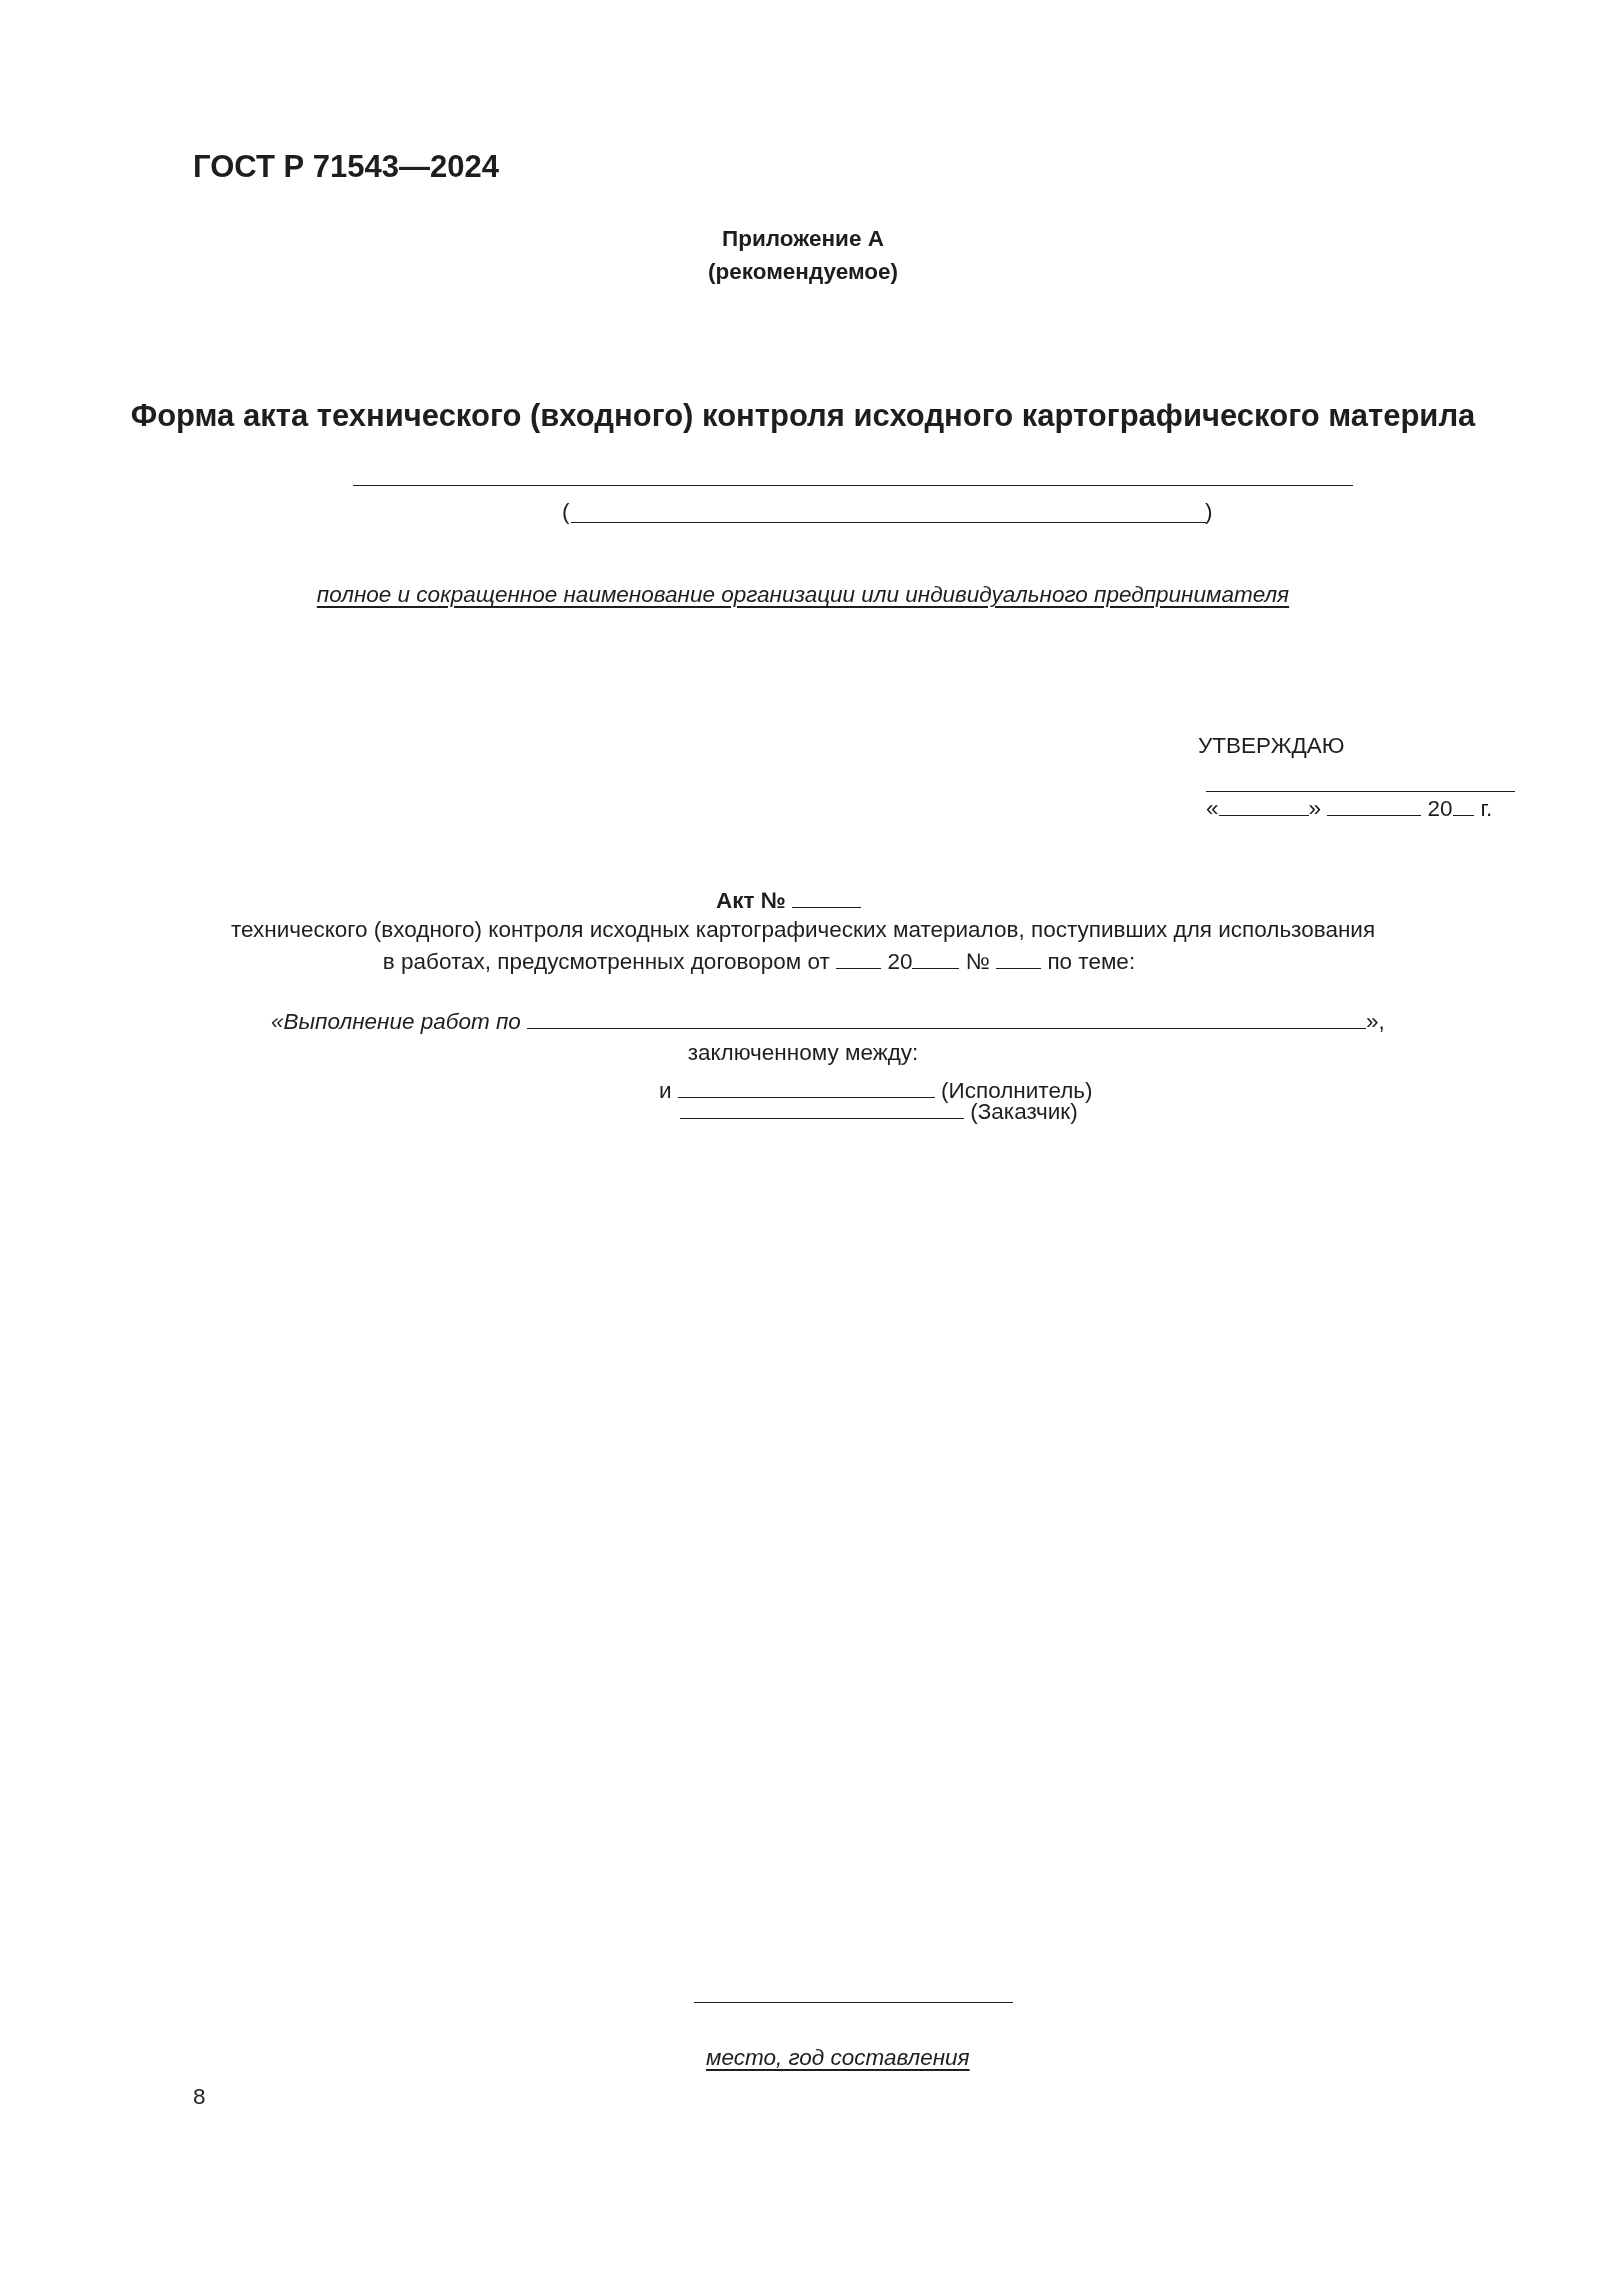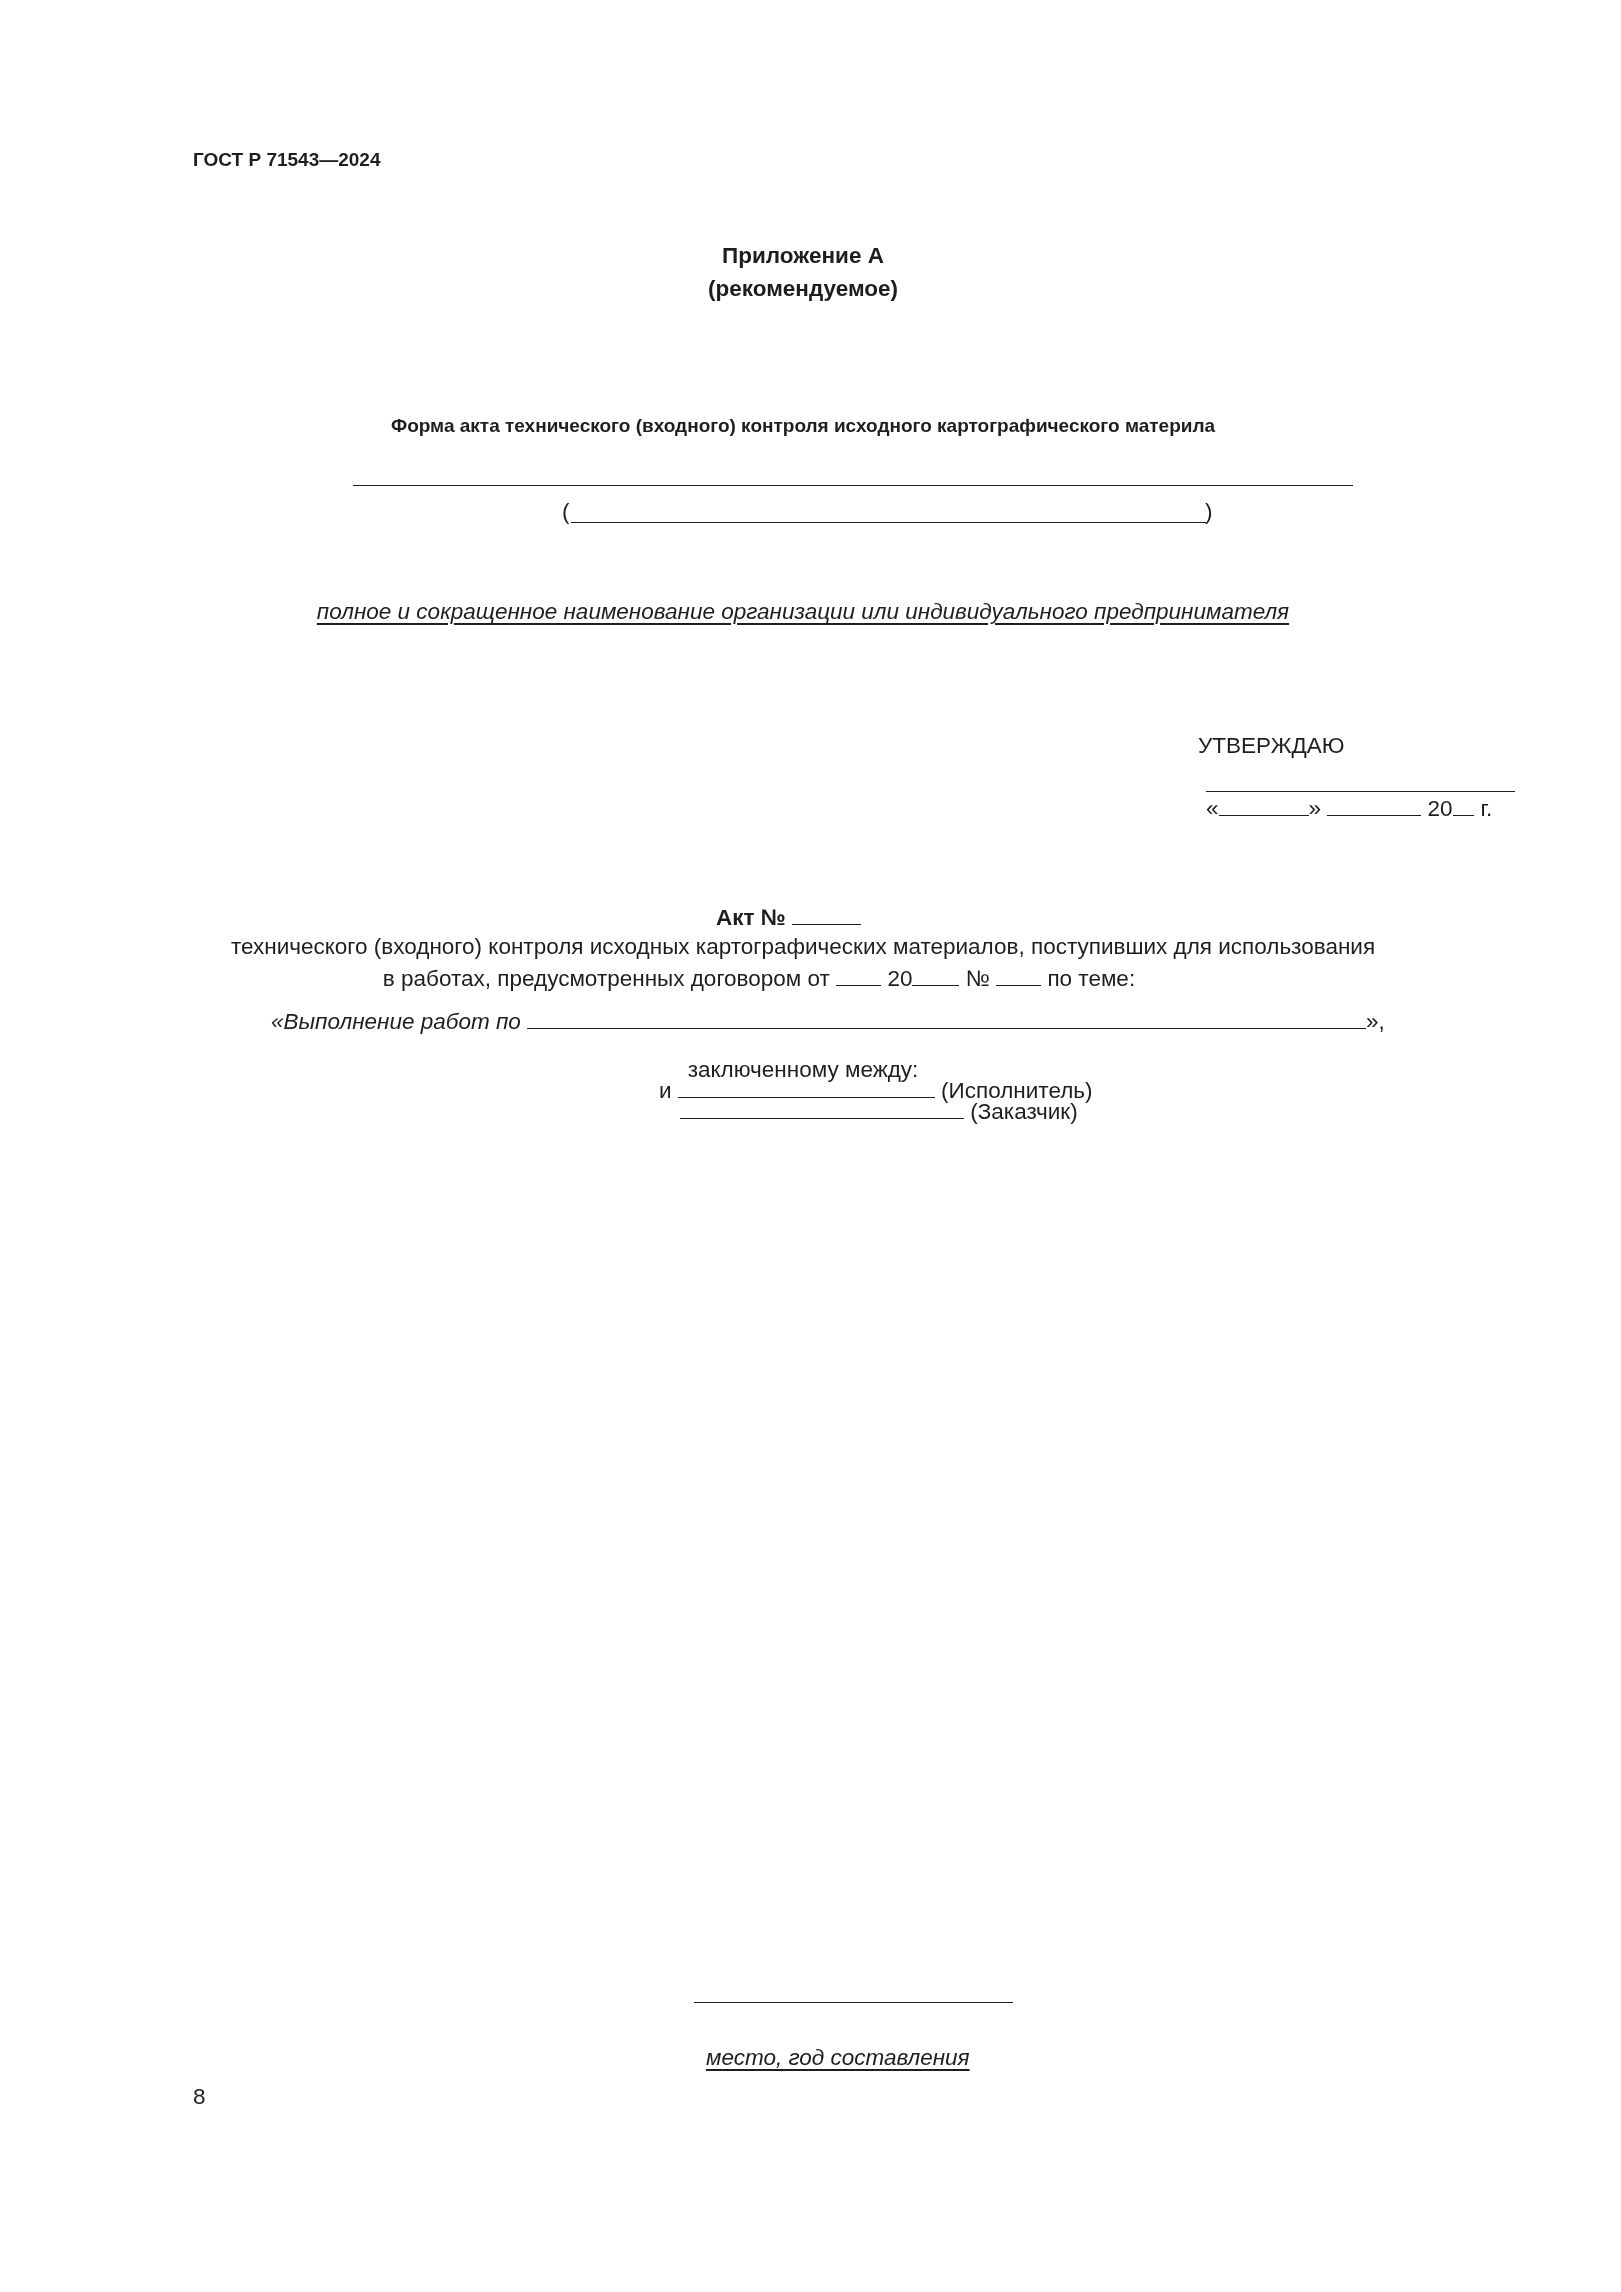--- a/index.html
+++ b/index.html
@@ -1,25 +1,25 @@
 <!DOCTYPE html>
 <html><head>
   <meta charset="utf-8">
   <style>
     html, body { margin: 0; padding: 0; background: #ffffff; }
     body {
       width: 1621px; height: 2293px; position: relative; overflow: hidden;
       font-family: "Liberation Sans", "DejaVu Sans", sans-serif; color: #1e1e1e;
     }
     .abs { position: absolute; white-space: nowrap; }
-    .center { left: 0; width: 1518px; text-align: center; margin-top: 17px; }
+    .center { left: 0; width: 1518px; text-align: center; }
     .bold { font-weight: bold; }
     .italic { font-style: italic; text-align: center; }
     .ul { text-decoration: underline; text-decoration-thickness: 2px; text-underline-offset: 3.9px; }
-    .fs24 { font-size: 19px; text-align: center; }
+    .fs24 { font-size: 31px; text-align: center; }
     .fs23 { font-size: 22.5px; }
     .hline { position: absolute; height: 0; border-top: 1.6px solid #1e1e1e; }
     .blank { display: inline-block; border-bottom: 1.6px solid #1e1e1e; height: 1px; vertical-align: baseline; }
   </style>
 </head>
 <body>
 
 <div class="abs bold fs24" style="left:193px; top:149px;">ГОСТ Р 71543—2024</div>
 
 <div class="abs center bold fs23" style="top:226px; padding-left:88px; box-sizing:border-box;">Приложение А</div>

